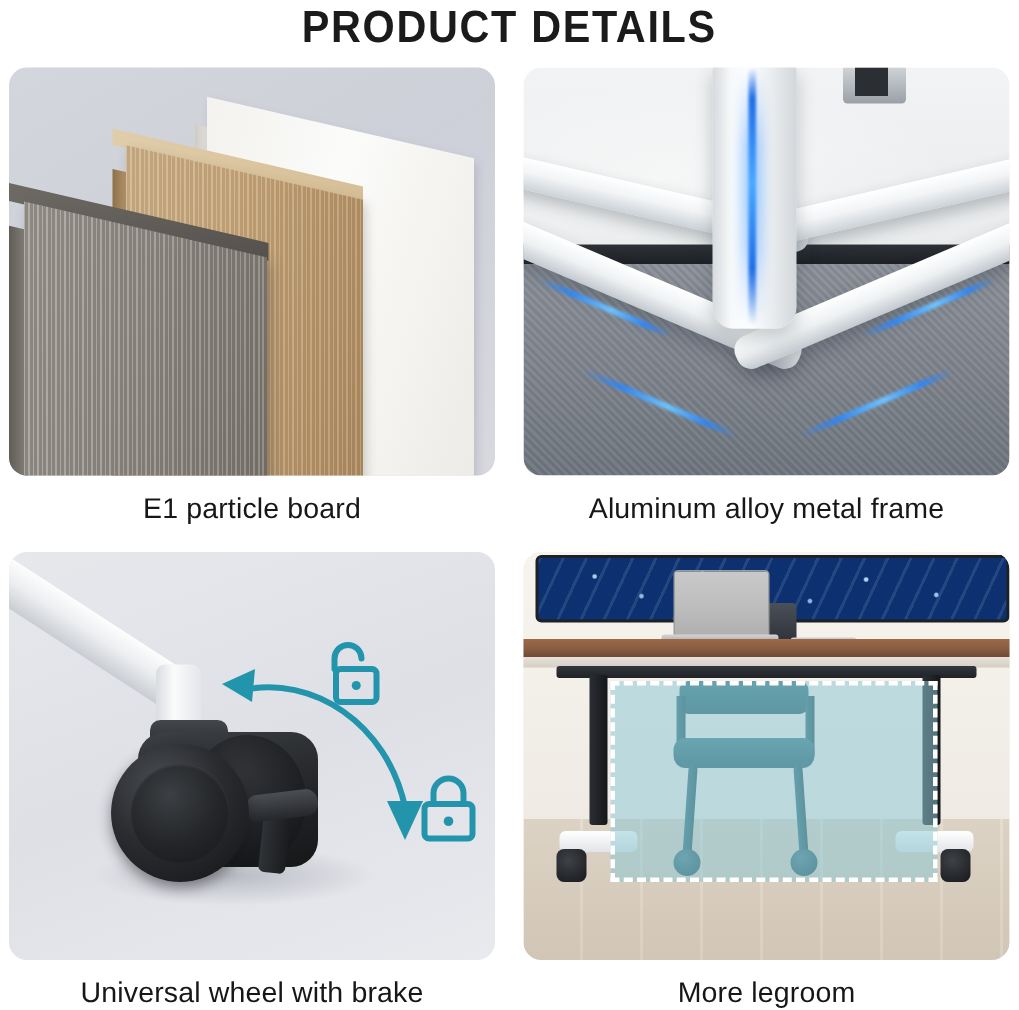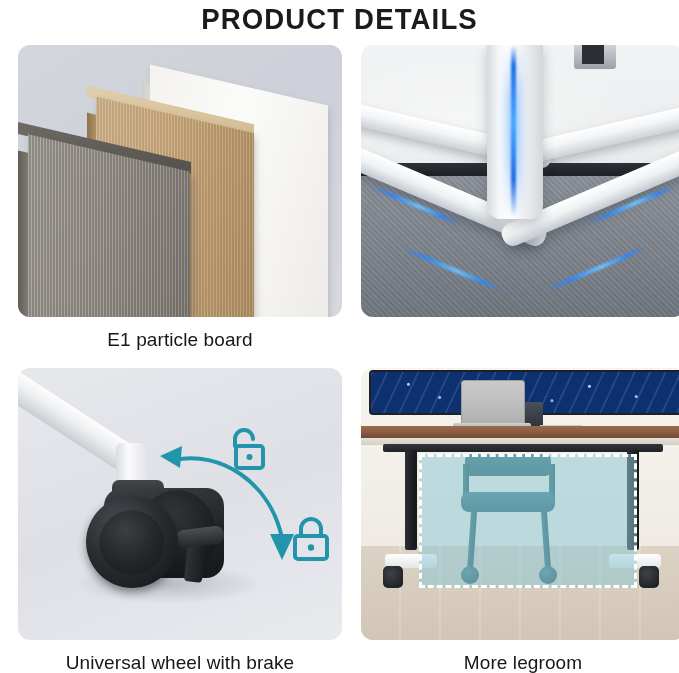--- a/index.html
+++ b/index.html
@@ -41,21 +41,20 @@
   .grid {
     position: absolute;
     left: 6px;
     top: 45px;
     width: 667px;
     height: 626px;
   }
   .cell {
     position: absolute;
     width: 324px;
-    margin-left: 12px;
   }
   .cell.c1 { left: 0;   top: 0; }
   .cell.c2 { left: 343px; top: 0; }
   .cell.c3 { left: 0;   top: 323px; }
   .cell.c4 { left: 343px; top: 323px; }
 
   .photo {
     position: relative;
     width: 324px;
     height: 272px;
@@ -494,20 +493,21 @@
         <div class="p2-foot-l"></div>
         <div class="p2-foot-r"></div>
         <div class="streak s1"></div>
         <div class="streak s2"></div>
         <div class="streak s3"></div>
         <div class="streak s4"></div>
         <div class="p2-column"></div>
         <div class="p2-column-glow2"></div>
         <div class="p2-column-glow"></div>
       </div>
+      <div class="caption">Aluminum alloy metal frame</div>
     </div>
 
     <div class="cell c3">
       <div class="photo p3">
         <div class="p3-shadow"></div>
         <div class="leg-upper"></div>
         <div class="leg-lower"></div>
         <div class="caster-cap"></div>
         <div class="caster-body"></div>
         <div class="wheel-back"></div>

